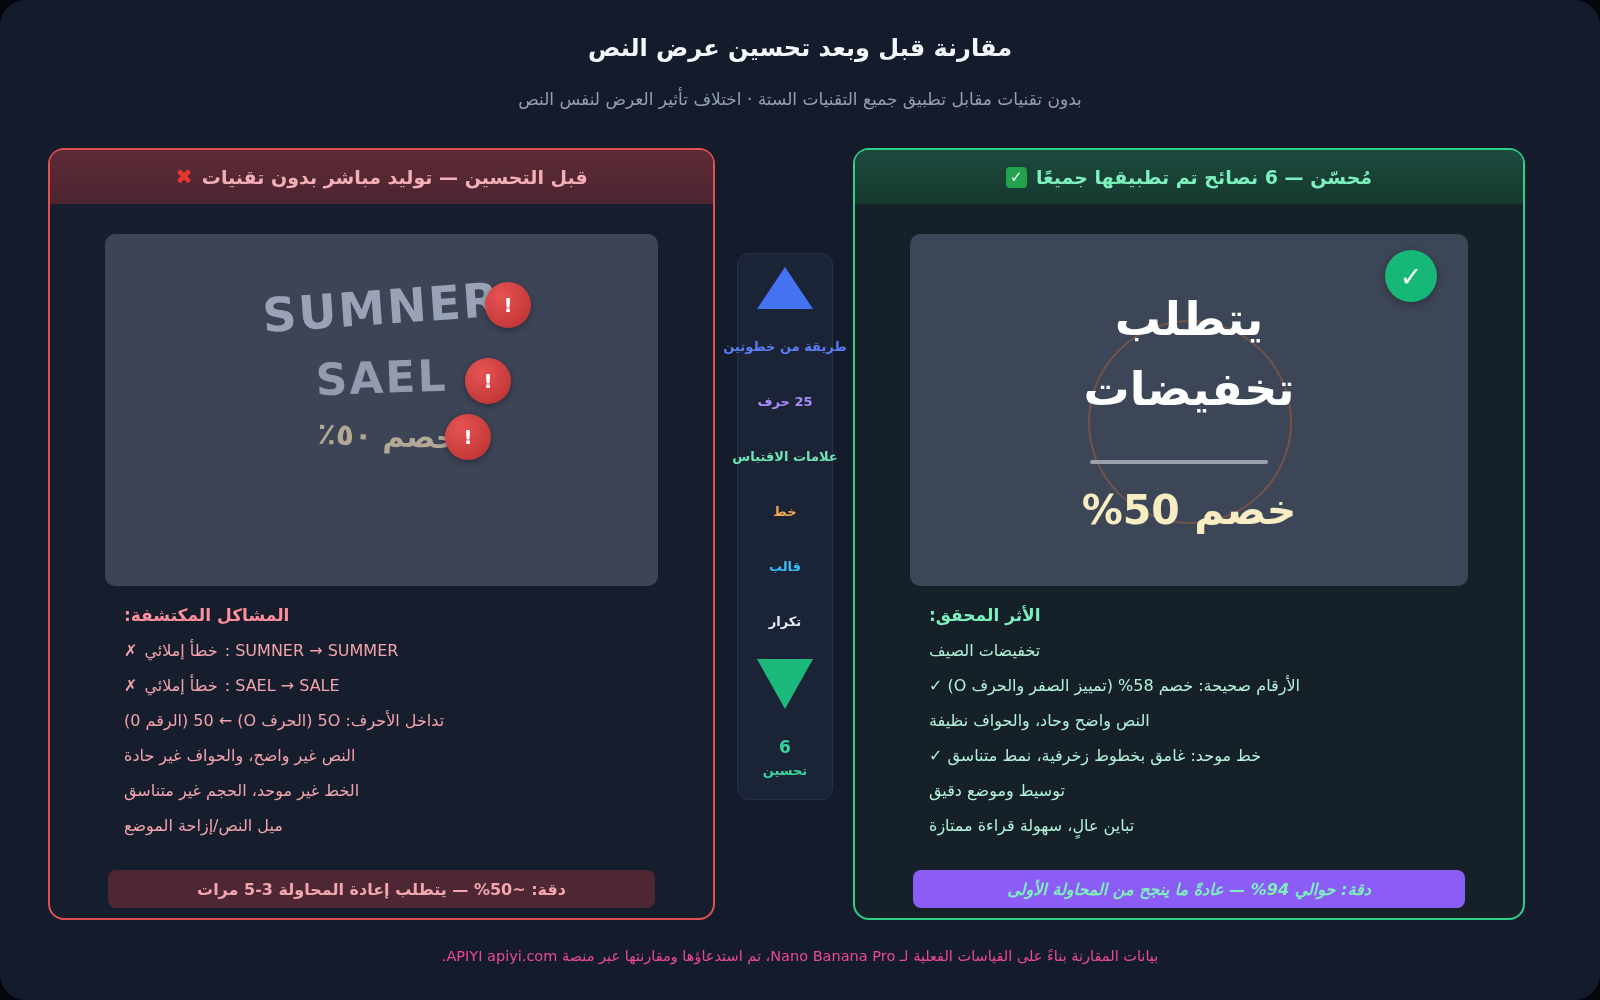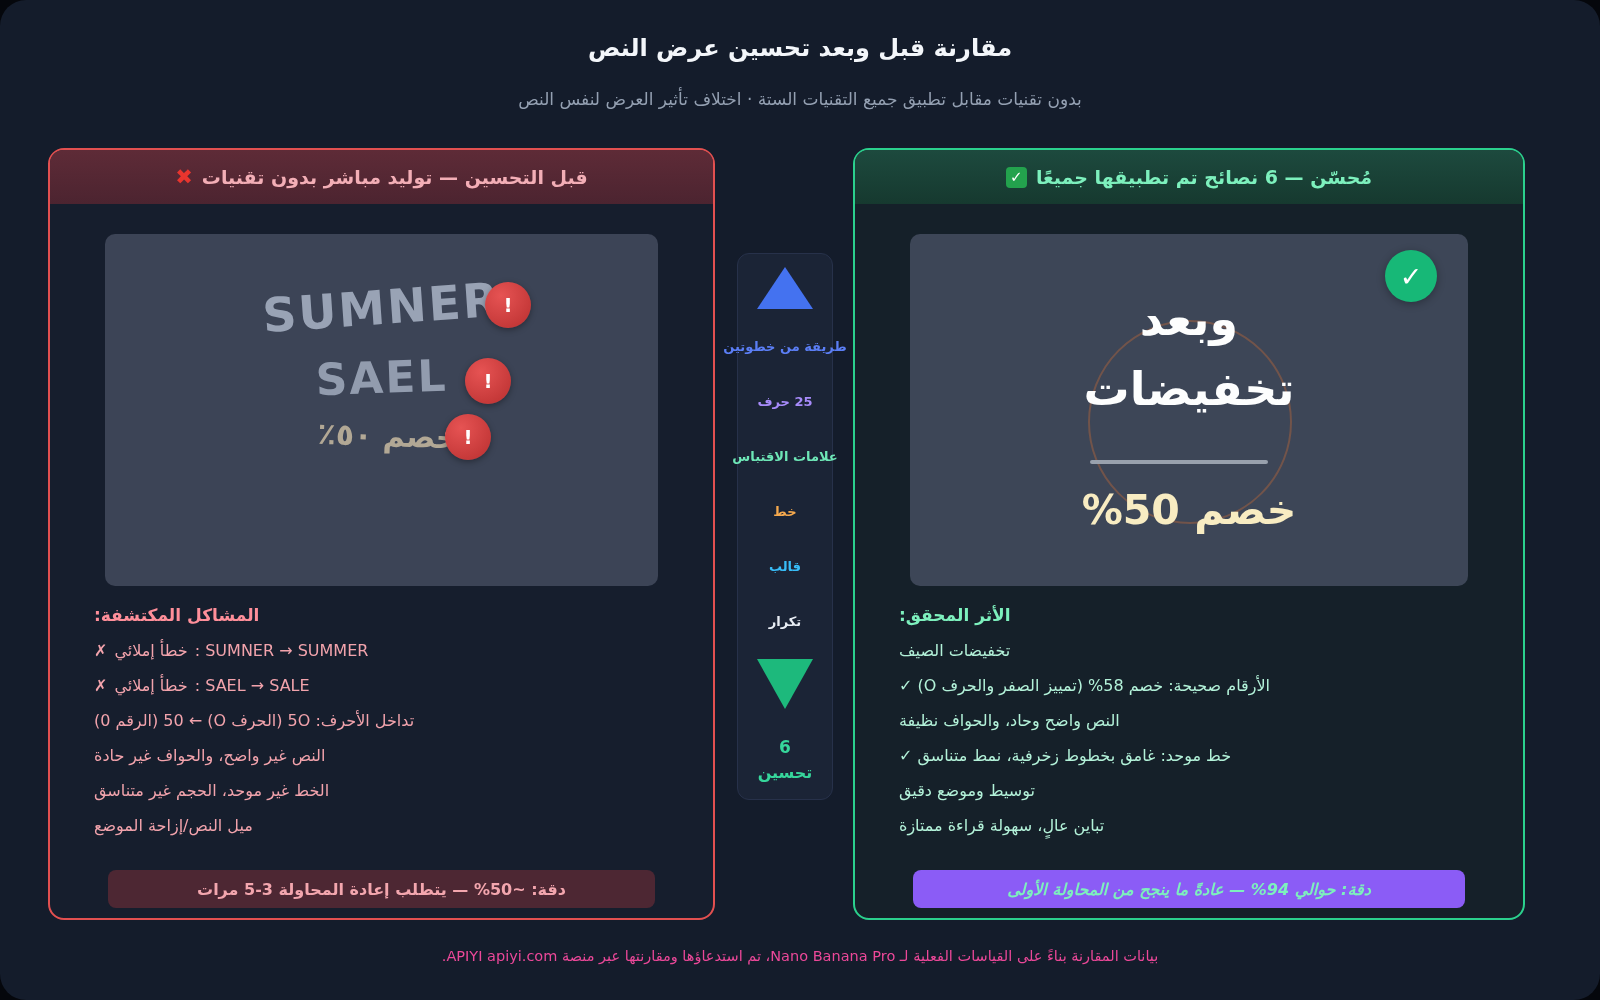--- a/index.html
+++ b/index.html
@@ -47,21 +47,21 @@
   .ok-badge { position:absolute; left:475px; top:16px; width:52px; height:52px; border-radius:50%;
     background:#17b877; color:#fff; font-size:27px; font-weight:bold; display:flex; align-items:center;
     justify-content:center; box-shadow:0 2px 8px rgba(0,0,0,.3); }
   .ad-line { position:absolute; left:0; width:100%; text-align:center; direction:rtl; font-weight:bold; }
   .ad-line1 { top:58px; font-size:46px; color:#fdfefe; }
   .ad-line2 { top:128px; font-size:46px; color:#fdfefe; }
   .ad-divider { position:absolute; left:180px; top:226px; width:178px; height:4px; background:#99a1ad; border-radius:2px; }
   .ad-line3 { top:252px; font-size:41px; color:#f8ecc2; }
 
   
-  .detail-block { position:absolute; top:455px; left:44px; right:38px; direction:rtl; text-align:left; }
+  .detail-block { position:absolute; top:455px; left:74px; right:38px; direction:rtl; text-align:left; }
   .detail-heading { font-size:17px; font-weight:bold; margin-bottom:15px; }
   .before .detail-heading { color:#ff8f9a; }
   .after  .detail-heading { color:#7df0bd; }
   .detail-item { font-size:16px; margin-bottom:13px; line-height:22px; }
   .before .detail-item { color:#f2a3ac; }
   .after  .detail-item { color:#b3f2d9; }
   .detail-item.parts { display:flex; direction:ltr; justify-content:flex-start; gap:7px; }
 
   .stat-bar { position:absolute; top:720px; left:58px; right:58px; height:38px; border-radius:8px;
     display:flex; align-items:center; justify-content:center; direction:rtl;
@@ -74,21 +74,21 @@
     border:1px solid #27314a; border-radius:12px; display:flex; flex-direction:column; align-items:center; }
   .tri-up { margin-top:13px; width:0; height:0; border-left:28px solid transparent;
     border-right:28px solid transparent; border-bottom:42px solid #4472f0; }
   .tri-down { margin-top:30px; width:0; height:0; border-left:28px solid transparent;
     border-right:28px solid transparent; border-top:50px solid #1db97c; }
   .pl-label { direction:rtl; font-size:13px; font-weight:bold; text-align:center; margin-top:40px; white-space:nowrap; }
   .pl-label.first { margin-top:30px;text-align:center; }
   .pl-0 { color:#5b7ef5; } .pl-1 { color:#a78bfa; } .pl-2 { color:#6ee7b7; }
   .pl-3 { color:#f5a94e; } .pl-4 { color:#38bdf8; } .pl-5 { color:#e8edf4; }
   .pl-count { margin-top:28px; font-size:17px; font-weight:bold; color:#36d69b; }
-  .pl-result { margin-top:6px; font-size:16px; font-weight:bold; color:#36d69b; direction:rtl; }
+  .pl-result { margin-top:6px; font-size:13px; font-weight:bold; color:#36d69b; direction:rtl; }
 
   .page-footer { position:absolute; top:948px; left:0; width:100%; text-align:center;
     font-size:14.5px; color:#ec4899; direction:rtl; }
 </style>
 </head>
 <body>
 
 <div class="canvas">
 
   <div class="page-title">مقارنة قبل وبعد تحسين عرض النص</div>
@@ -145,21 +145,21 @@
 
   <div class="panel after">
     <div class="panel-header">
       <span>مُحسّن — 6 نصائح تم تطبيقها جميعًا</span>
       <span class="check-emoji">✓</span>
     </div>
 
     <div class="preview-box">
       <div class="deco-ring"></div>
       <div class="ok-badge">✓</div>
-      <div class="ad-line ad-line1">وبعد</div>
+      <div class="ad-line ad-line1">يتطلب</div>
       <div class="ad-line ad-line2">تخفيضات</div>
       <div class="ad-divider"></div>
       <div class="ad-line ad-line3">خصم 50%</div>
     </div>
 
     <div class="detail-block">
       <div class="detail-heading">الأثر المحقق:</div>
       <div class="detail-item">تخفيضات الصيف</div>
       <div class="detail-item">الأرقام صحيحة: خصم 58% (تمييز الصفر والحرف O) ✓</div>
       <div class="detail-item">النص واضح وحاد، والحواف نظيفة</div>

